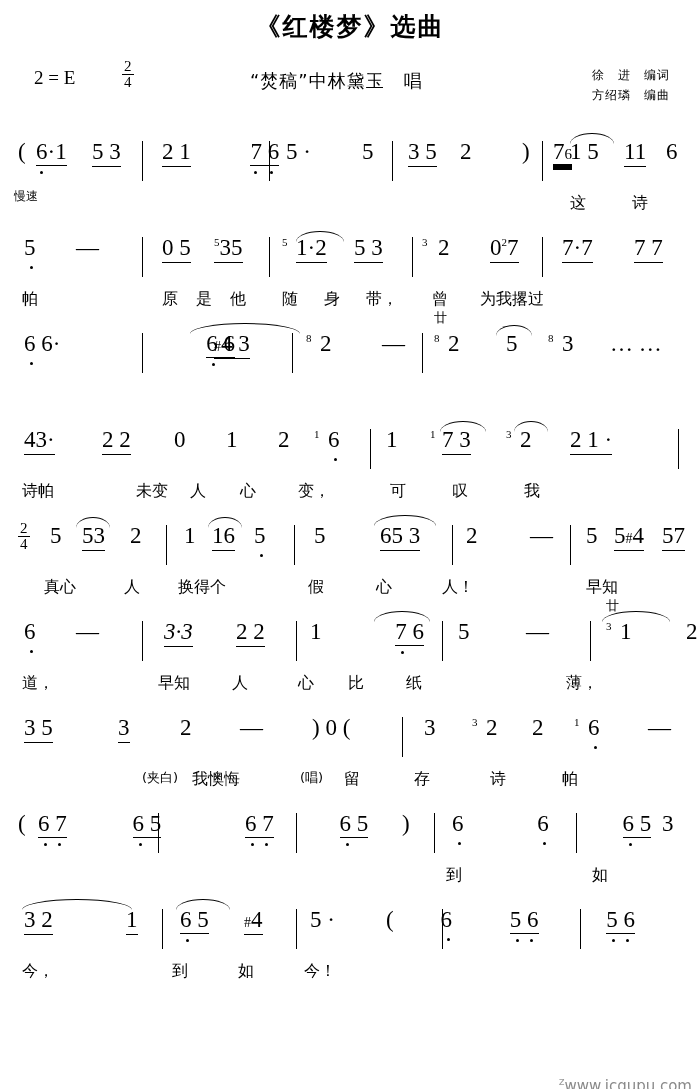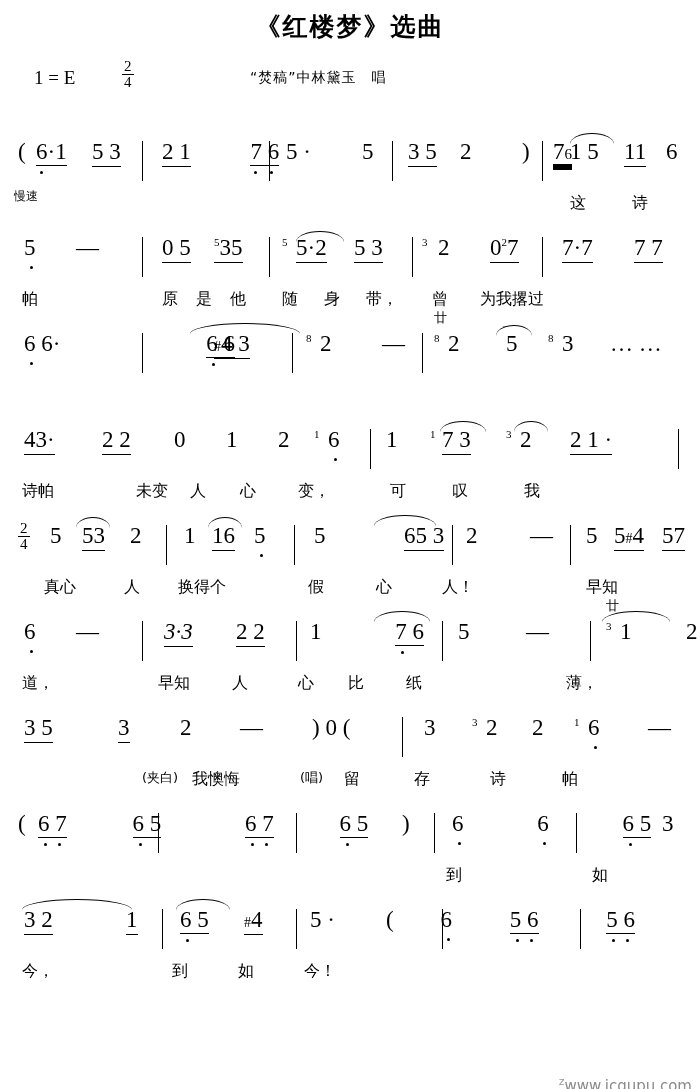--- a/index.html
+++ b/index.html
@@ -56,21 +56,21 @@
     line-height: 15px;
     text-align: center;
     font-family: "Liberation Serif", serif;
   }
   .timesig .num { display: block; border-bottom: 1.6px solid #000; padding: 0 2px; }
   .timesig .den { display: block; padding: 0 2px; }
   .performer {
     position: absolute;
     left: 250px;
     top: 12px;
-    font-size: 14px;
+    font-size: 18px;
     letter-spacing: 1px;
     font-family: "DejaVu Sans", sans-serif;
   }
   .credits {
     position: absolute;
     right: 30px;
     top: 8px;
     font-size: 12px;
     line-height: 20px;
     text-align: right;
@@ -154,27 +154,31 @@
 </style>
 </head>
 <body>
 
 <div class="sheet">
 
   <div class="title">《红楼梦》选曲</div>
 
   <div class="meta">
     <div class="keysig">
-      <span>1 = E</span>
+      <span>2 = E</span>
     </div>
     <div class="timesig">
       <span class="num">2</span>
       <span class="den">4</span>
     </div>
     <div class="performer">“焚稿”中林黛玉　唱</div>
+    <div class="credits">
+      <div>徐　进　编词</div>
+      <div>方绍璘　编曲</div>
+    </div>
   </div>
 
   <div class="tempo">慢速</div>
 
   <div class="system" style="margin-top:18px;">
     <div class="notes">
       <span class="tok" style="left:4px;">(</span>
       <span class="tok u1 dotd" style="left:22px;">6·1<span style="position:absolute;left:4px;bottom:-9px;width:3px;height:3px;background:#000;border-radius:50%;"></span></span>
       <span class="tok u1" style="left:78px;">5 3</span>
       <span class="bar" style="left:128px;"></span>
@@ -203,21 +207,21 @@
   <div class="system">
     <div class="notes">
       <span class="tok dotd" style="left:10px;">5<span style="position:absolute;left:6px;bottom:-9px;width:3px;height:3px;background:#000;border-radius:50%;"></span></span>
       <span class="tok" style="left:62px;">—</span>
       <span class="bar" style="left:128px;"></span>
       <span class="tok u1" style="left:148px;">0 5</span>
       <span class="tok u1" style="left:200px;"><span class="sup">5</span>35</span>
       <span class="bar" style="left:255px;"></span>
       <span class="tok" style="left:268px;"><span class="sup">5</span></span>
       <span class="tie" style="left:282px;top:-4px;width:48px;"></span>
-      <span class="tok u1" style="left:282px;">5·2</span>
+      <span class="tok u1" style="left:282px;">1·2</span>
       <span class="tok u1" style="left:340px;">5 3</span>
       <span class="bar" style="left:398px;"></span>
       <span class="tok" style="left:408px;"><span class="sup">3</span></span>
       <span class="tok" style="left:424px;">2</span>
       <span class="tok u1" style="left:476px;">0<span class="sup">2</span>7</span>
       <span class="bar" style="left:528px;"></span>
       <span class="tok u1" style="left:548px;">7·7</span>
       <span class="tok u1" style="left:620px;">7 7</span>
     </div>
     <div class="lyrics">
@@ -298,21 +302,21 @@
       <span class="tok u1" style="left:68px;">53</span>
       <span class="tie" style="left:62px;top:-6px;width:34px;"></span>
       <span class="tok" style="left:116px;">2</span>
       <span class="bar" style="left:152px;"></span>
       <span class="tok" style="left:170px;">1</span>
       <span class="tok u1" style="left:198px;">16</span>
       <span class="tie" style="left:194px;top:-6px;width:34px;"></span>
       <span class="tok dotd" style="left:240px;">5<span style="position:absolute;left:6px;bottom:-9px;width:3px;height:3px;background:#000;border-radius:50%;"></span></span>
       <span class="bar" style="left:280px;"></span>
       <span class="tok" style="left:300px;">5</span>
-      <span class="tok u1" style="left:366px;margin-left:24px;">65 3</span>
+      <span class="tok u1" style="left:366px;">65 3</span>
       <span class="tie" style="left:360px;top:-8px;width:62px;"></span>
       <span class="bar" style="left:438px;"></span>
       <span class="tok" style="left:452px;">2</span>
       <span class="tok" style="left:516px;">—</span>
       <span class="bar" style="left:556px;"></span>
       <span class="tok" style="left:572px;">5</span>
       <span class="tok u1" style="left:600px;">5<span style="font-size:14px;">#</span>4</span>
       <span class="tok u1" style="left:648px;">57</span>
     </div>
     <div class="lyrics">

